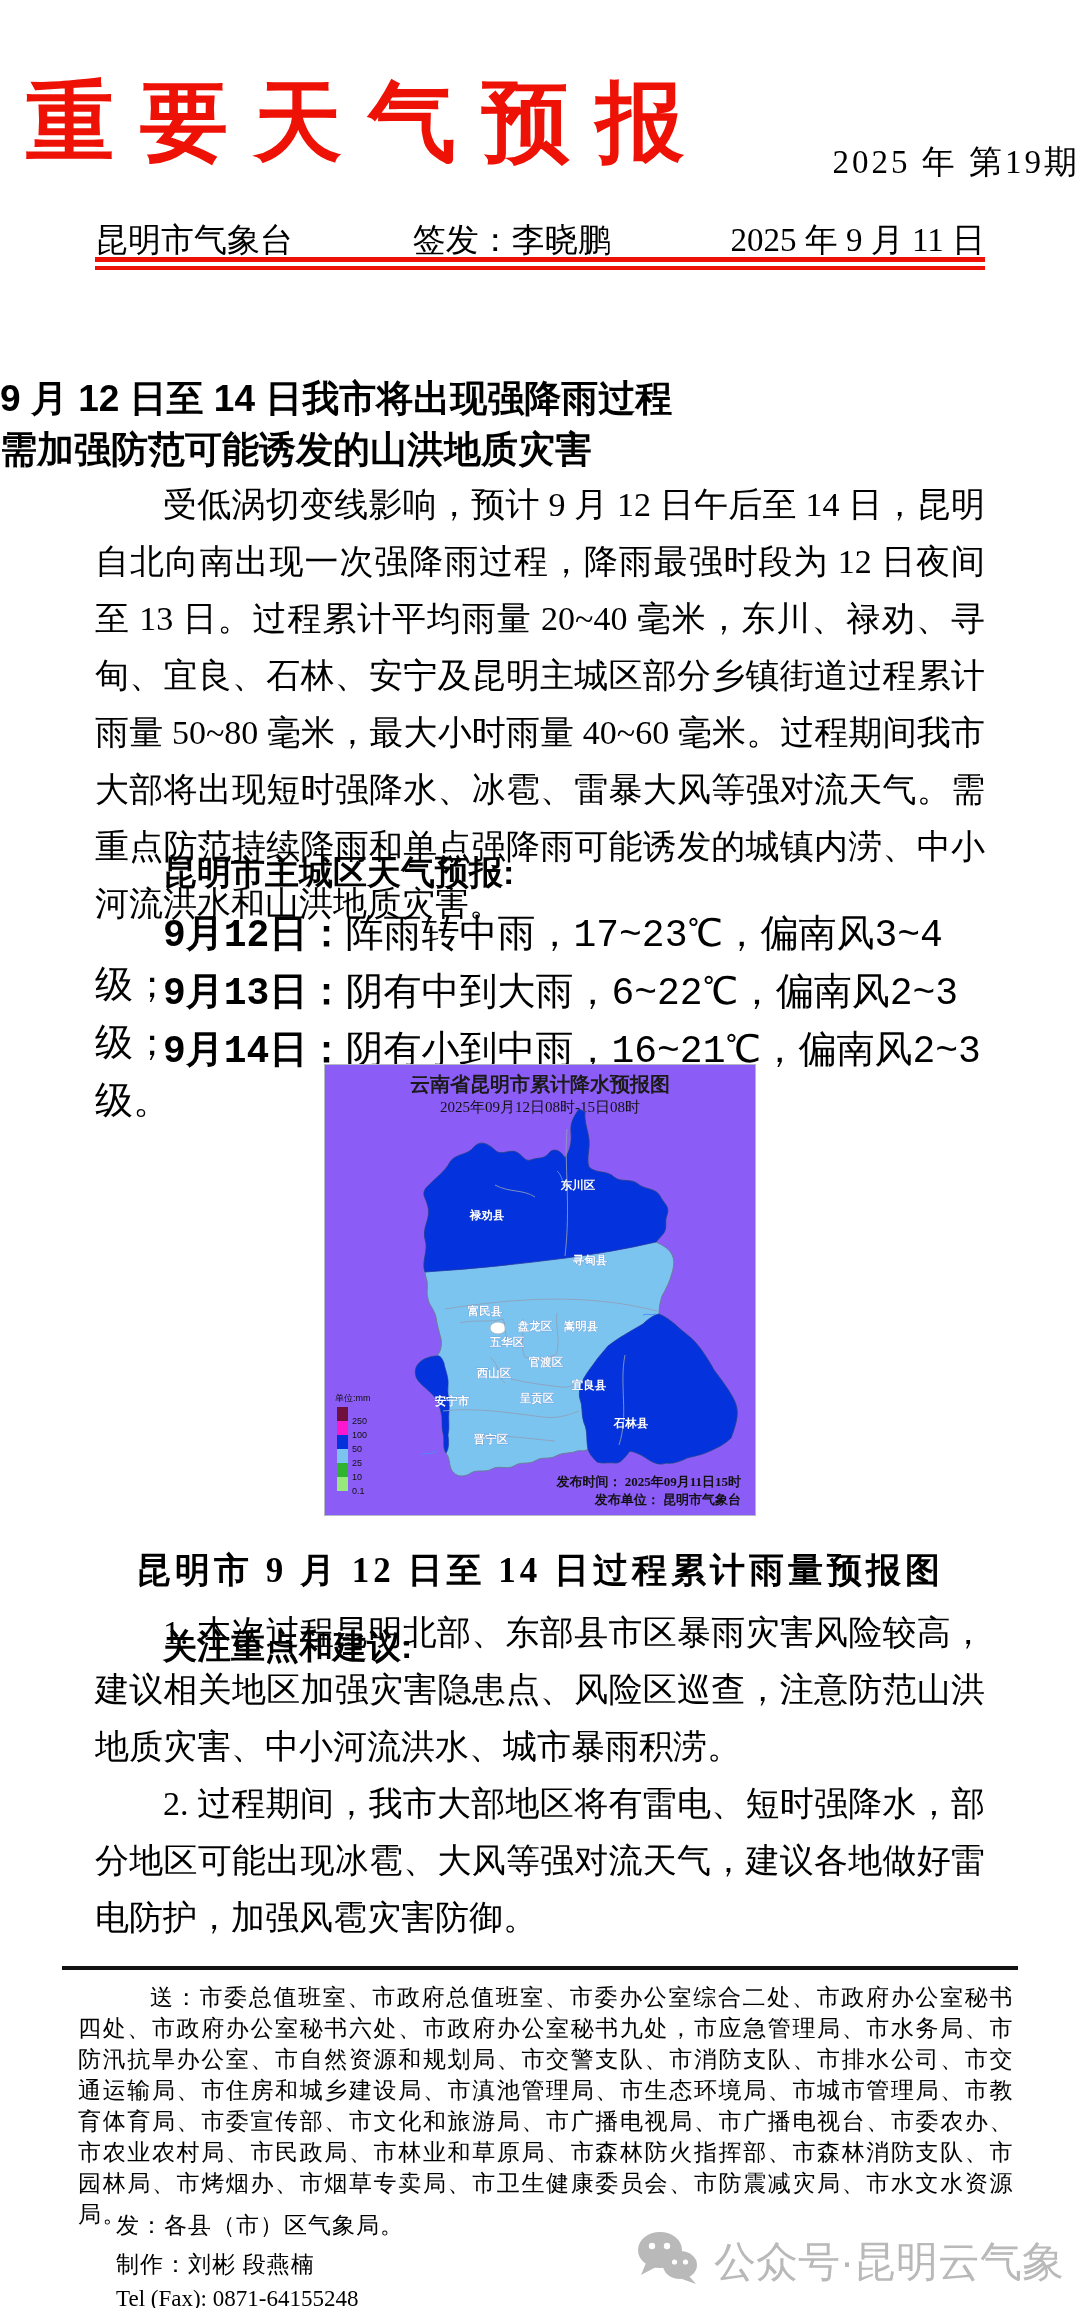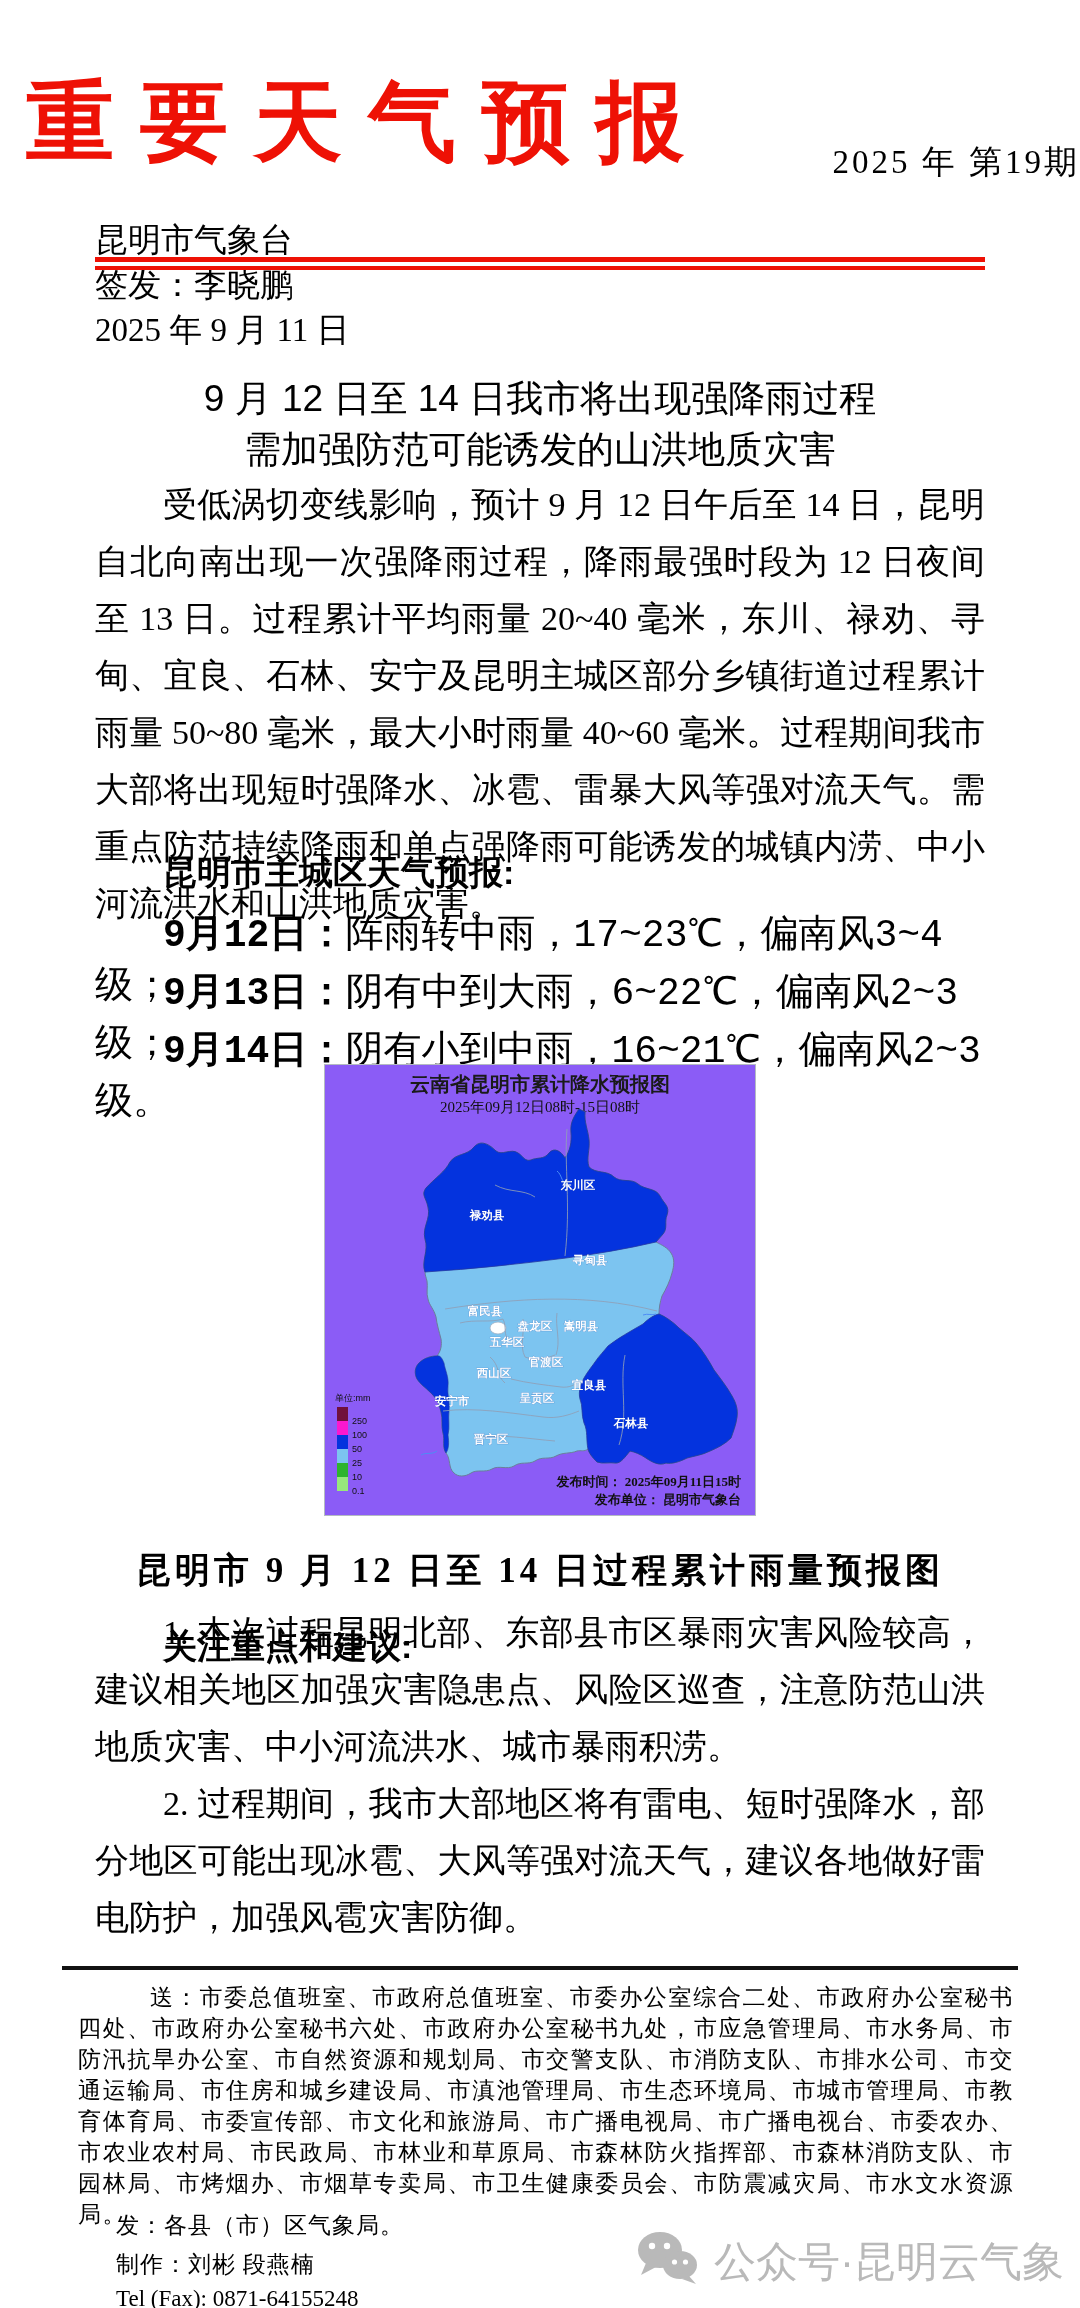--- a/index.html
+++ b/index.html
@@ -3,25 +3,25 @@
 <meta charset="utf-8">
 <style>
   html,body{margin:0;padding:0;background:#ffffff;}
   .page{position:relative;width:1080px;height:2308px;background:#fff;overflow:hidden;
         font-family:"Liberation Serif","DejaVu Serif",serif;color:#000;}
   .title{position:absolute;top:4px;left:0;width:100%;text-align:left;
          color:#ee1105;font-size:88px;font-weight:bold;letter-spacing:26px;text-indent:26px;}
   .issue-line{position:absolute;top:140px;left:0;width:100%;text-align:right;
               font-size:33px;letter-spacing:3px;}
   .meta-row{position:absolute;top:218px;left:95px;width:890px;display:flex;
-            justify-content:space-between;font-size:33px;flex-direction:column;}
+            justify-content:space-between;font-size:33px;}
   .red-rule{position:absolute;top:257px;left:95px;width:890px;height:4px;
             border-top:5px solid #ee1105;border-bottom:4px solid #ee1105;background:#fff;}
-  .doc-heading{position:absolute;top:342px;left:0;width:100%;text-align:center;
-               font-size:37px;font-weight:normal;line-height:51px;
+  .doc-heading{position:absolute;top:342px;left:0;width:100%;
+               font-size:37px;font-weight:bold;line-height:51px;
                font-family:"Liberation Sans","DejaVu Sans",sans-serif;}
   .body-para{position:absolute;left:95px;width:890px;margin:0;font-size:34px;
              line-height:57px;text-align:justify;text-indent:68px;}
   .p-summary{top:476px;}
   .subhead{position:absolute;left:95px;width:890px;margin:0;font-size:34px;font-weight:bold;
            text-indent:68px;font-family:"Liberation Sans","DejaVu Sans",sans-serif;}
   .h-forecast{top:850px;}
   .h-advice{top:1624px;}
   .forecast-line{position:absolute;left:95px;width:890px;margin:0;font-size:38px;text-indent:68px;font-family:Liberation Mono, monospace;}
   .f1{top:908px;}.f2{top:966px;}.f3{top:1024px;}

